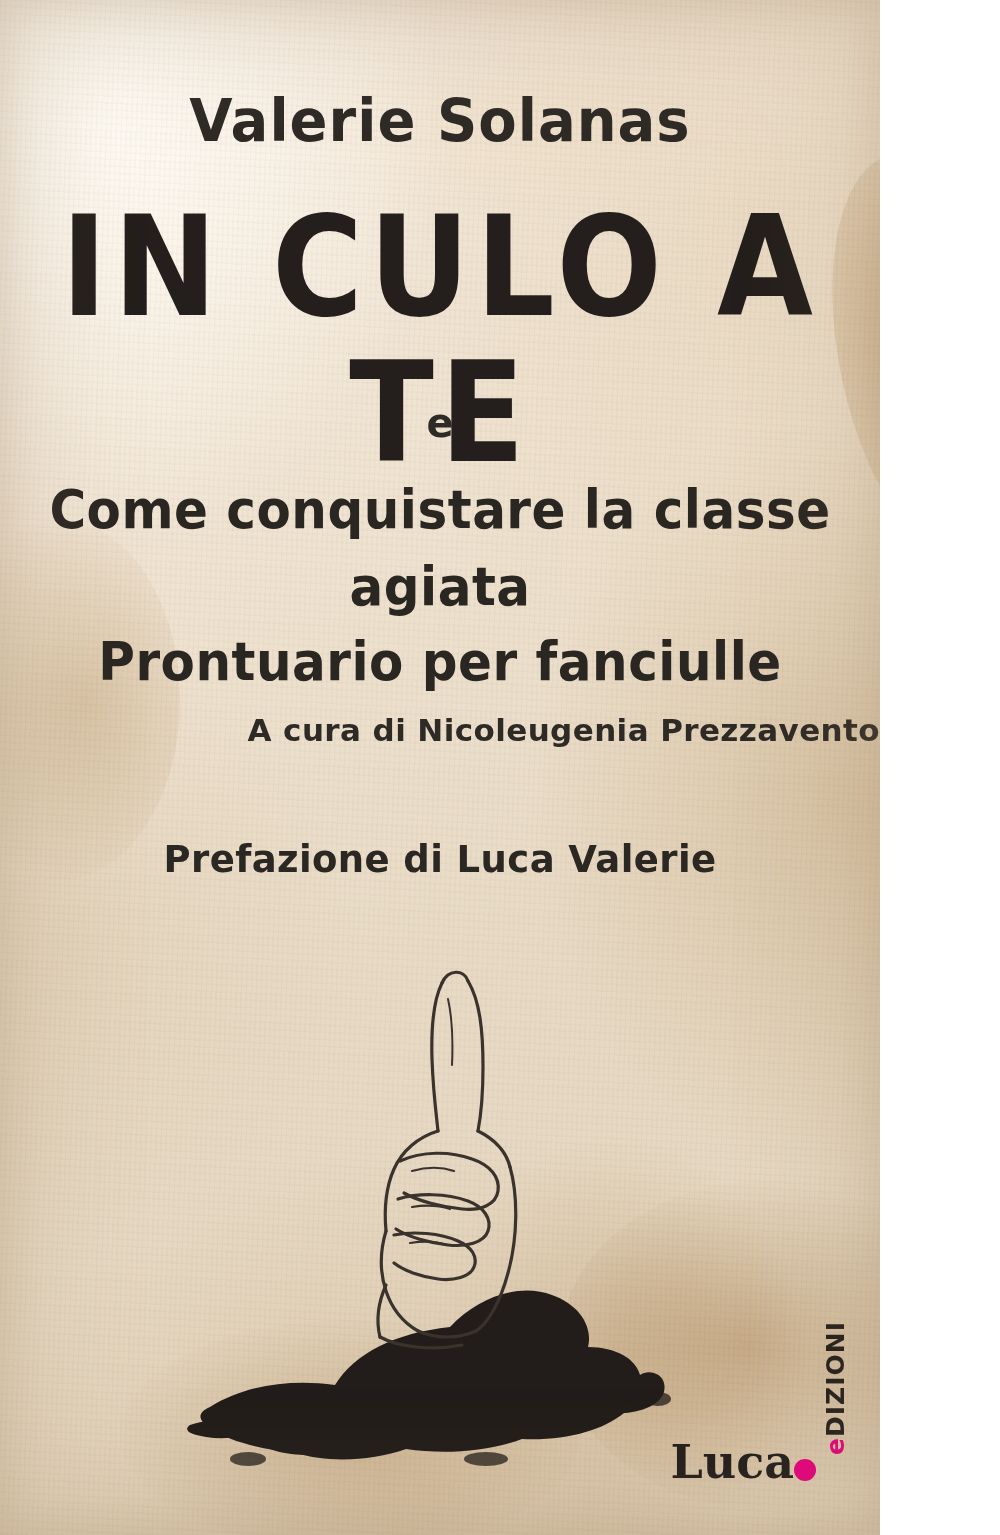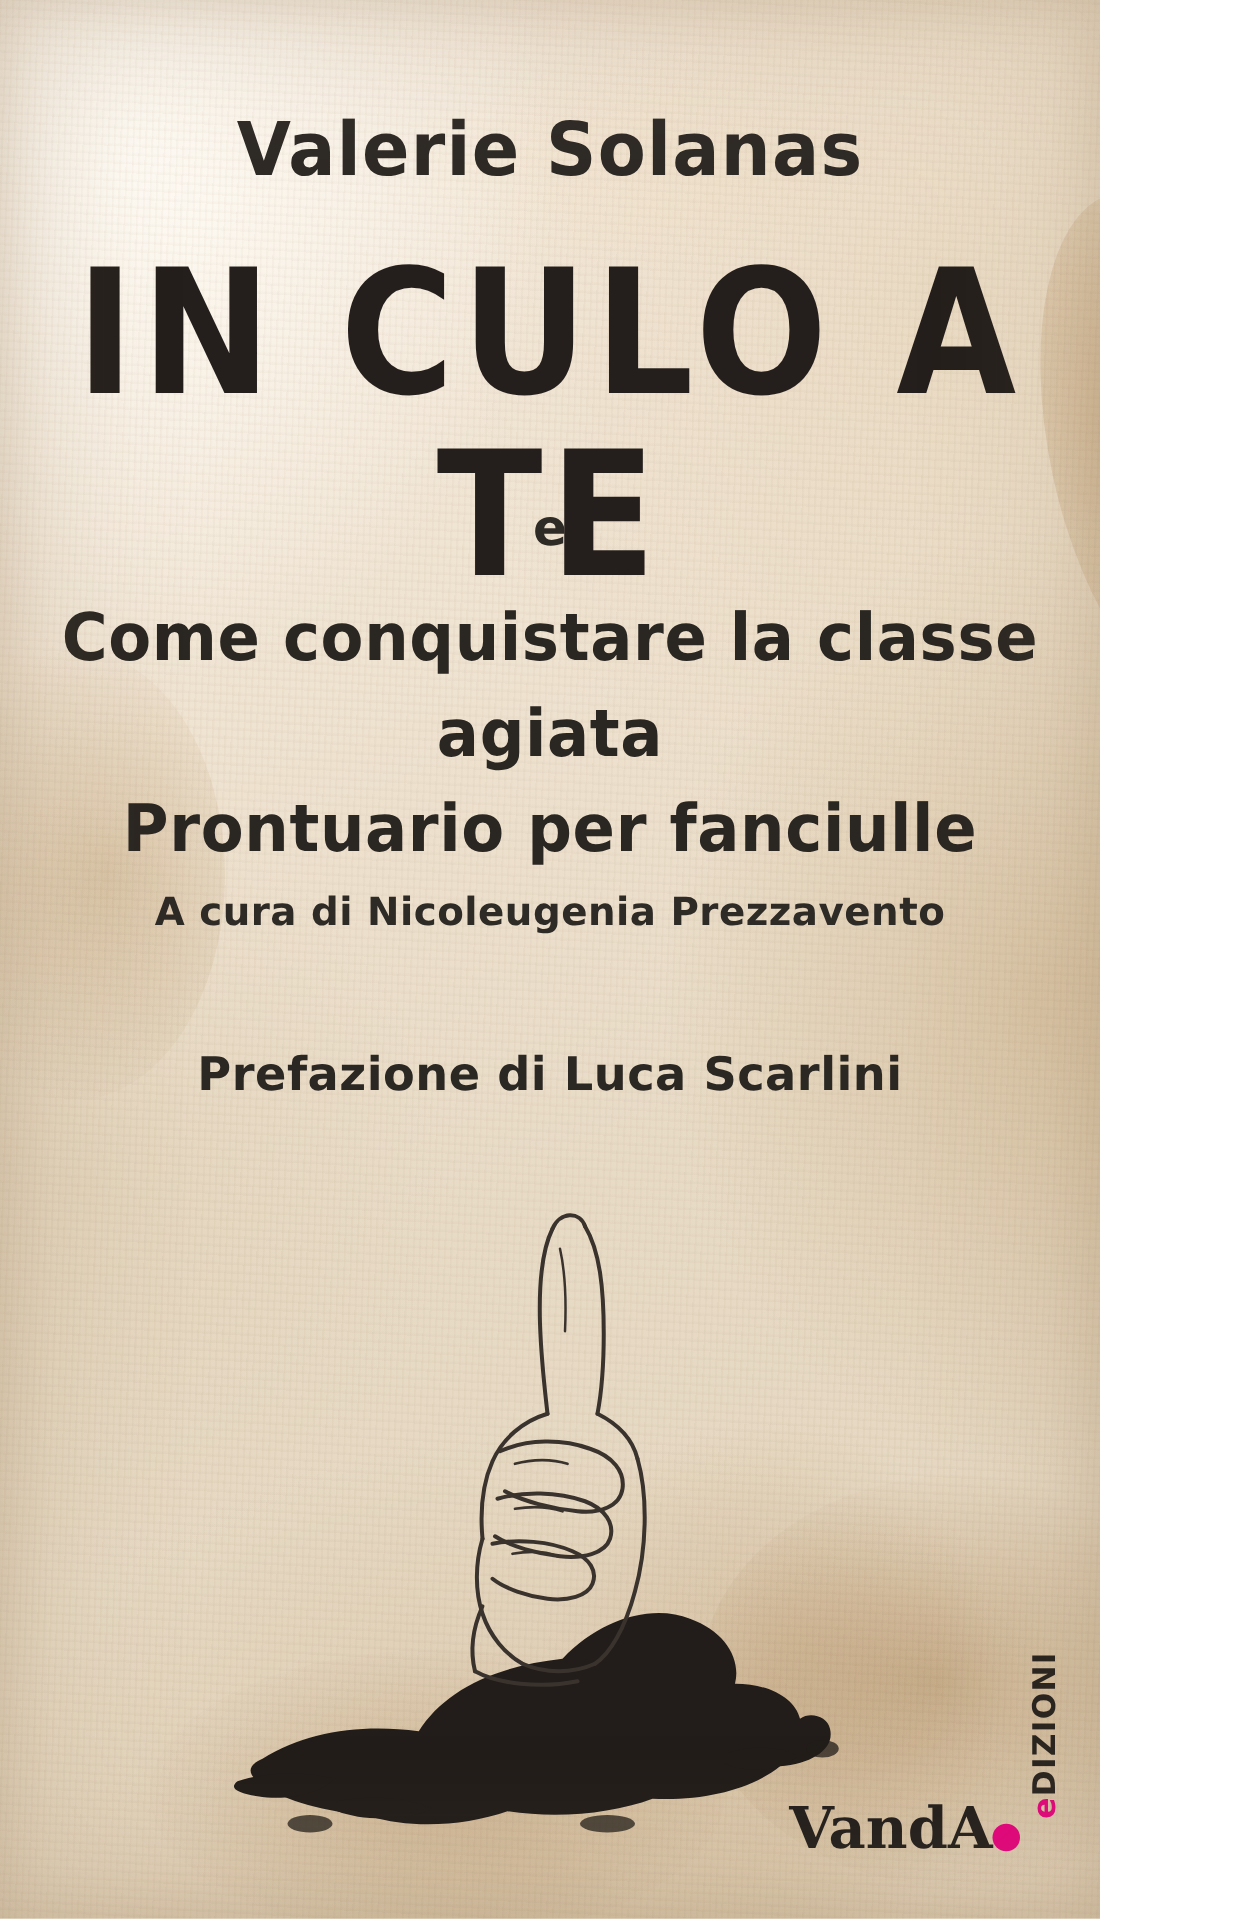--- a/index.html
+++ b/index.html
@@ -100,20 +100,21 @@
     color: #2a2622;
     transform: scaleY(1.05);
   }
 
   .curated {
     top: 712px;
     font-size: 31px;
     font-weight: bold;
     letter-spacing: 0.4px;
     color: #2e2a26;
+    text-align: right;
   }
 
   .preface {
     top: 838px;
     font-size: 37px;
     font-weight: bold;
     letter-spacing: 0.4px;
     color: #2b2723;
   }
 
@@ -185,21 +186,21 @@
 
   <div class="text-block conj">e</div>
 
   <div class="text-block subtitle">
     <div>Come conquistare la classe agiata</div>
     <div>Prontuario per fanciulle</div>
   </div>
 
   <div class="text-block curated">A cura di Nicoleugenia Prezzavento</div>
 
-  <div class="text-block preface">Prefazione di Luca Scarlini</div>
+  <div class="text-block preface">Prefazione di Luca Valerie</div>
 
   <div class="illustration">
     <svg viewBox="0 0 580 520" xmlns="http://www.w3.org/2000/svg">
 
       <g fill="#221d1a">
         <path d="M60 452 C95 430 140 424 185 430 C205 398 245 378 300 372 C330 340 372 328 402 340
                  C430 350 443 372 438 392 C466 392 486 404 490 420 C498 414 512 418 514 428
                  C518 444 500 456 474 458 C452 476 414 486 372 484 C340 496 296 500 256 494
                  C222 506 178 508 146 498 C110 494 78 486 62 474 C48 466 46 458 60 452 Z"></path>
         <path d="M40 470 C64 462 94 462 118 468 C106 480 80 486 56 482 C42 480 32 476 40 470 Z"></path>
@@ -240,21 +241,21 @@
 
         <path d="M262 216 C276 212 292 212 304 216" stroke-width="2.2"></path>
         <path d="M262 252 C274 250 288 250 300 254" stroke-width="2.2"></path>
         <path d="M260 288 C272 286 286 286 296 290" stroke-width="2.2"></path>
         <path d="M298 44 C302 62 303 88 302 110" stroke-width="2"></path>
       </g>
     </svg>
   </div>
 
   <div class="publisher">
-    <div class="pub-name">VandA</div>
+    <div class="pub-name">Luca</div>
     <div class="pub-dot"></div>
     <div class="pub-vertical">
       <span class="pink">e</span><span>DIZIONI</span>
     </div>
   </div>
 
   <div class="edge"></div>
 </div>
 
 </body></html>

